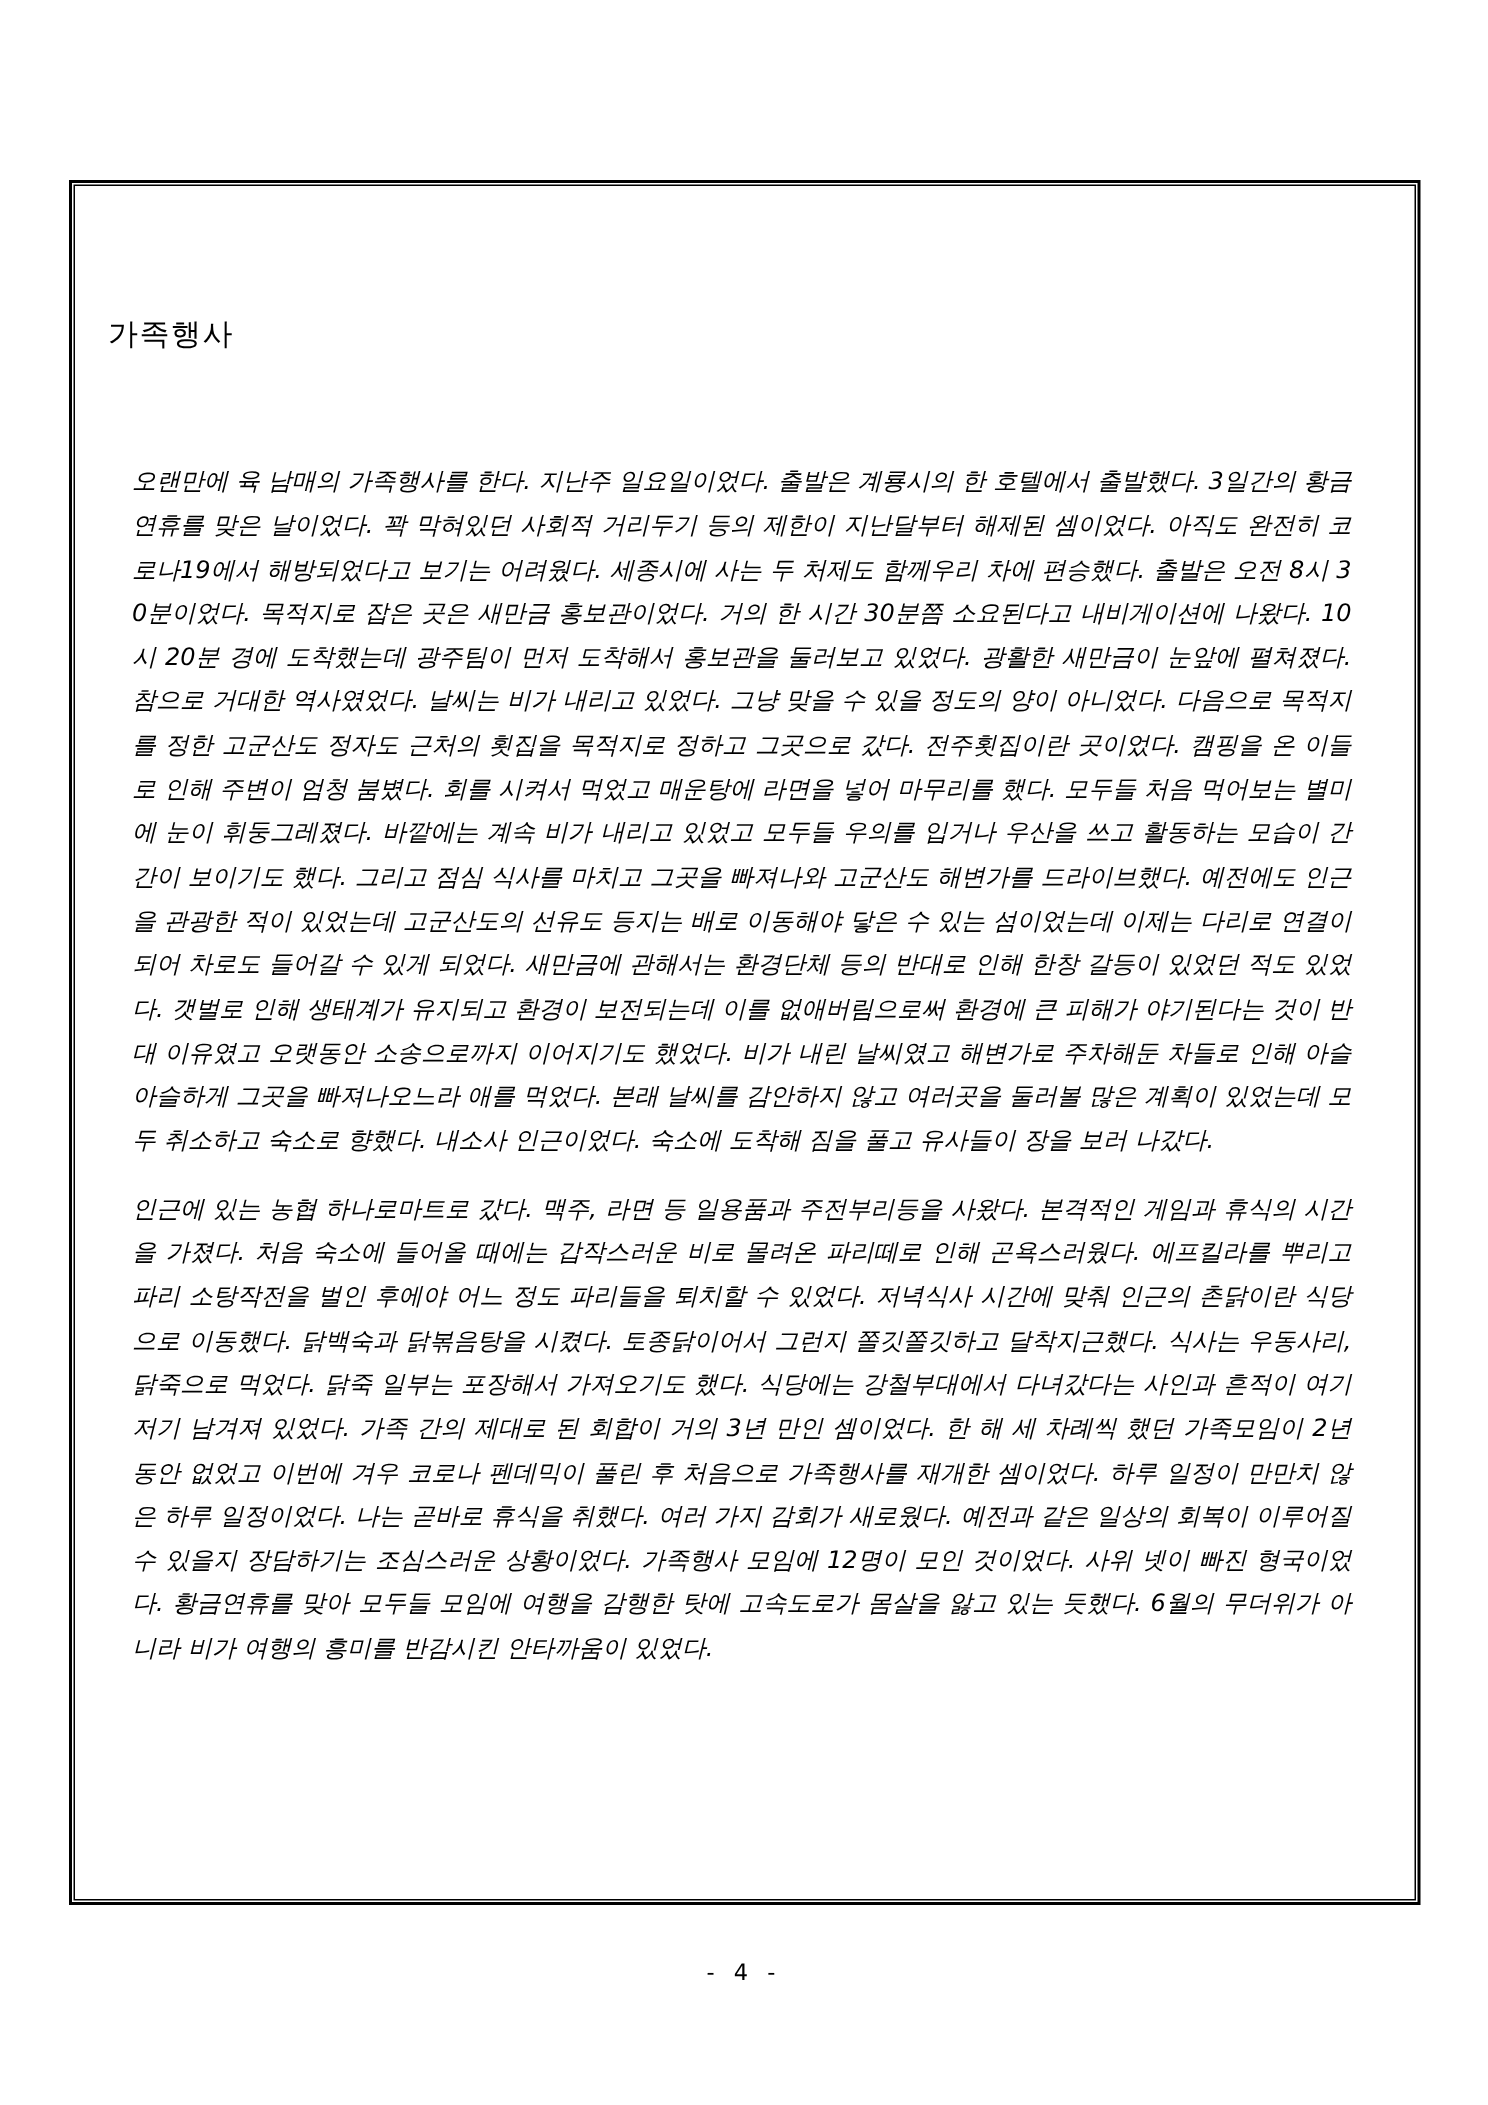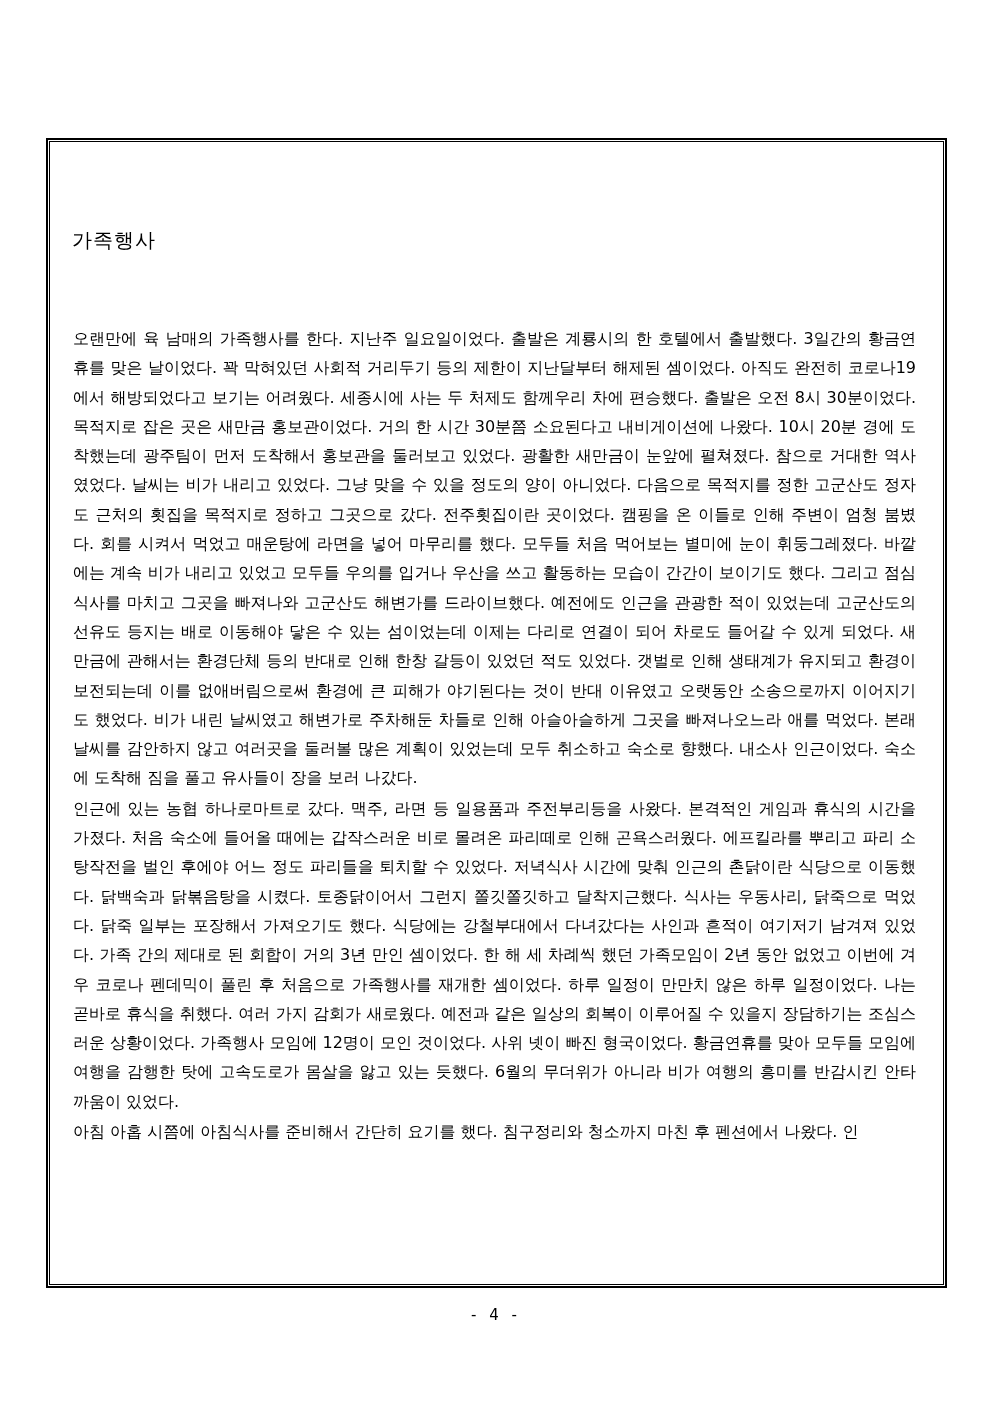--- a/index.html
+++ b/index.html
@@ -12,21 +12,21 @@
   .page {
     position: relative;
     width: 992px;
     height: 1403px;
     background: #ffffff;
     overflow: hidden;
   }
   .frame {
     position: absolute;
     left: 46px;
-    top: 138px;
+    top: 120px;
     width: 901px;
     height: 1150px;
     border: 2px solid #000000;
     box-sizing: border-box;
   }
   .frame-inner {
     position: absolute;
     top: 1px; left: 1px; right: 1px; bottom: 1px;
     border: 1px solid #000000;
     box-sizing: border-box;
@@ -40,22 +40,23 @@
     letter-spacing: 1px;
   }
   .doc-body {
     margin-top: 70px;
     font-size: 16px;
     line-height: 29.3px;
     text-align: justify;
     word-break: break-all;
   }
   .doc-body p {
-    margin: 1px;
+    margin: 16px;
     padding: 0;
+    font-style: italic;
   }
   .page-number {
     position: absolute;
     top: 1306px;
     left: 0;
     width: 100%;
     text-align: center;
     font-size: 15px;
     letter-spacing: 4px;
   }
@@ -63,18 +64,17 @@
 </head>
 <body>
 
 <div class="page">
   <div class="frame">
     <div class="frame-inner">
       <h1 class="doc-title">가족행사</h1>
       <div class="doc-body">
         <p>오랜만에 육 남매의 가족행사를 한다. 지난주 일요일이었다. 출발은 계룡시의 한 호텔에서 출발했다. 3일간의 황금연휴를 맞은 날이었다. 꽉 막혀있던 사회적 거리두기 등의 제한이 지난달부터 해제된 셈이었다. 아직도 완전히 코로나19에서 해방되었다고 보기는 어려웠다. 세종시에 사는 두 처제도 함께우리 차에 편승했다. 출발은 오전 8시 30분이었다. 목적지로 잡은 곳은 새만금 홍보관이었다. 거의 한 시간 30분쯤 소요된다고 내비게이션에 나왔다. 10시 20분 경에 도착했는데 광주팀이 먼저 도착해서 홍보관을 둘러보고 있었다. 광활한 새만금이 눈앞에 펼쳐졌다. 참으로 거대한 역사였었다. 날씨는 비가 내리고 있었다. 그냥 맞을 수 있을 정도의 양이 아니었다. 다음으로 목적지를 정한 고군산도 정자도 근처의 횟집을 목적지로 정하고 그곳으로 갔다. 전주횟집이란 곳이었다. 캠핑을 온 이들로 인해 주변이 엄청 붐볐다. 회를 시켜서 먹었고 매운탕에 라면을 넣어 마무리를 했다. 모두들 처음 먹어보는 별미에 눈이 휘둥그레졌다. 바깥에는 계속 비가 내리고 있었고 모두들 우의를 입거나 우산을 쓰고 활동하는 모습이 간간이 보이기도 했다. 그리고 점심 식사를 마치고 그곳을 빠져나와 고군산도 해변가를 드라이브했다. 예전에도 인근을 관광한 적이 있었는데 고군산도의 선유도 등지는 배로 이동해야 닿은 수 있는 섬이었는데 이제는 다리로 연결이 되어 차로도 들어갈 수 있게 되었다. 새만금에 관해서는 환경단체 등의 반대로 인해 한창 갈등이 있었던 적도 있었다. 갯벌로 인해 생태계가 유지되고 환경이 보전되는데 이를 없애버림으로써 환경에 큰 피해가 야기된다는 것이 반대 이유였고 오랫동안 소송으로까지 이어지기도 했었다. 비가 내린 날씨였고 해변가로 주차해둔 차들로 인해 아슬아슬하게 그곳을 빠져나오느라 애를 먹었다. 본래 날씨를 감안하지 않고 여러곳을 둘러볼 많은 계획이 있었는데 모두 취소하고 숙소로 향했다. 내소사 인근이었다. 숙소에 도착해 짐을 풀고 유사들이 장을 보러 나갔다.</p>
         <p>인근에 있는 농협 하나로마트로 갔다. 맥주, 라면 등 일용품과 주전부리등을 사왔다. 본격적인 게임과 휴식의 시간을 가졌다. 처음 숙소에 들어올 때에는 갑작스러운 비로 몰려온 파리떼로 인해 곤욕스러웠다. 에프킬라를 뿌리고 파리 소탕작전을 벌인 후에야 어느 정도 파리들을 퇴치할 수 있었다. 저녁식사 시간에 맞춰 인근의 촌닭이란 식당으로 이동했다. 닭백숙과 닭볶음탕을 시켰다. 토종닭이어서 그런지 쫄깃쫄깃하고 달착지근했다. 식사는 우동사리, 닭죽으로 먹었다. 닭죽 일부는 포장해서 가져오기도 했다. 식당에는 강철부대에서 다녀갔다는 사인과 흔적이 여기저기 남겨져 있었다. 가족 간의 제대로 된 회합이 거의 3년 만인 셈이었다. 한 해 세 차례씩 했던 가족모임이 2년 동안 없었고 이번에 겨우 코로나 펜데믹이 풀린 후 처음으로 가족행사를 재개한 셈이었다. 하루 일정이 만만치 않은 하루 일정이었다. 나는 곧바로 휴식을 취했다. 여러 가지 감회가 새로웠다. 예전과 같은 일상의 회복이 이루어질 수 있을지 장담하기는 조심스러운 상황이었다. 가족행사 모임에 12명이 모인 것이었다. 사위 넷이 빠진 형국이었다. 황금연휴를 맞아 모두들 모임에 여행을 감행한 탓에 고속도로가 몸살을 앓고 있는 듯했다. 6월의 무더위가 아니라 비가 여행의 흥미를 반감시킨 안타까움이 있었다.</p>
-        <p>아침 아홉 시쯤에 아침식사를 준비해서 간단히 요기를 했다. 침구정리와 청소까지 마친 후 펜션에서 나왔다. 인</p>
       </div>
     </div>
   </div>
   <div class="page-number">- 4 -</div>
 </div>
 
 </body></html>

